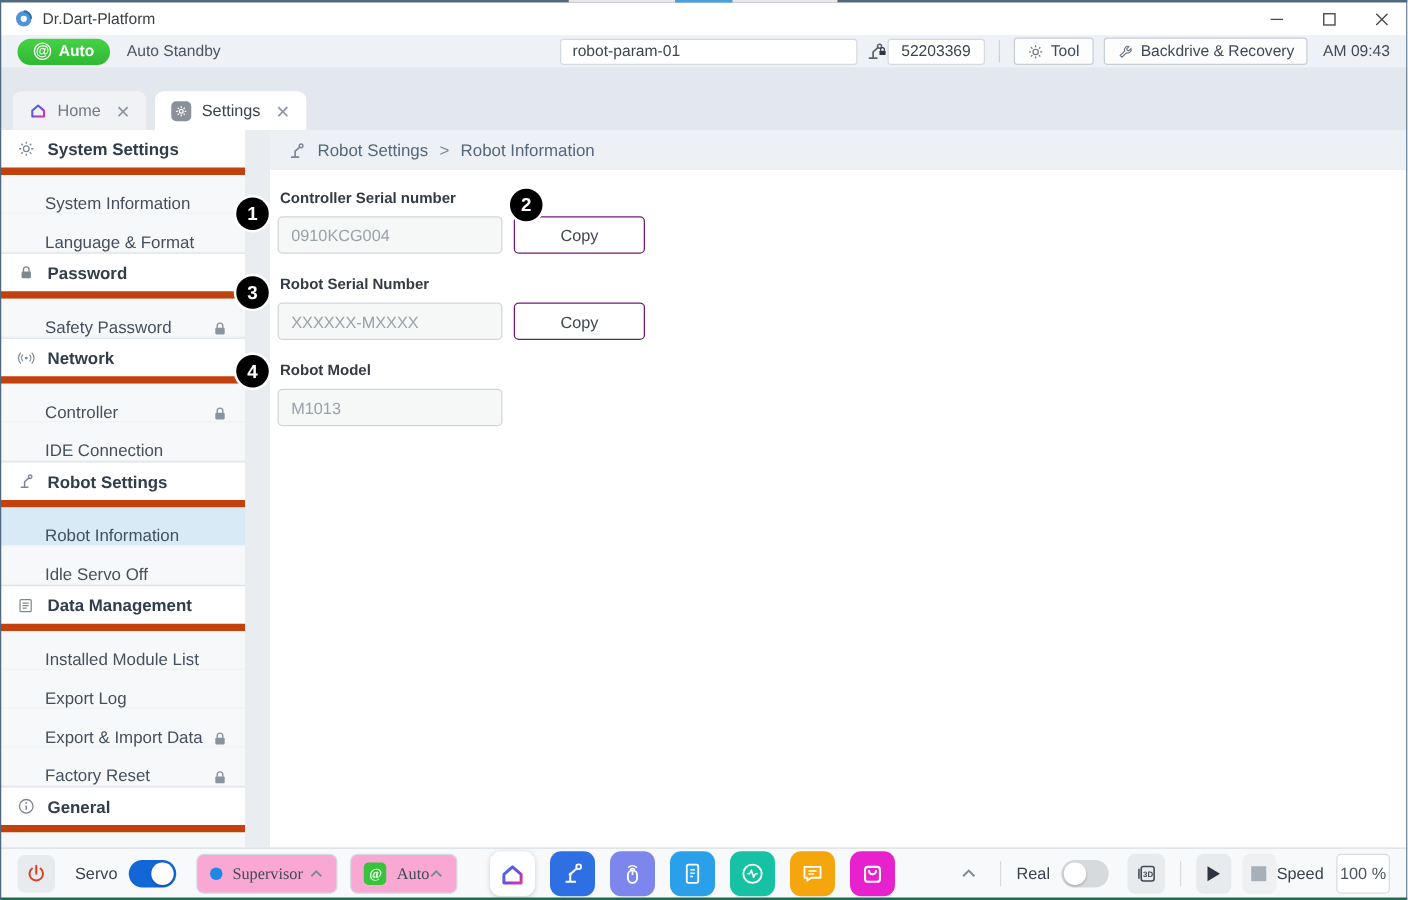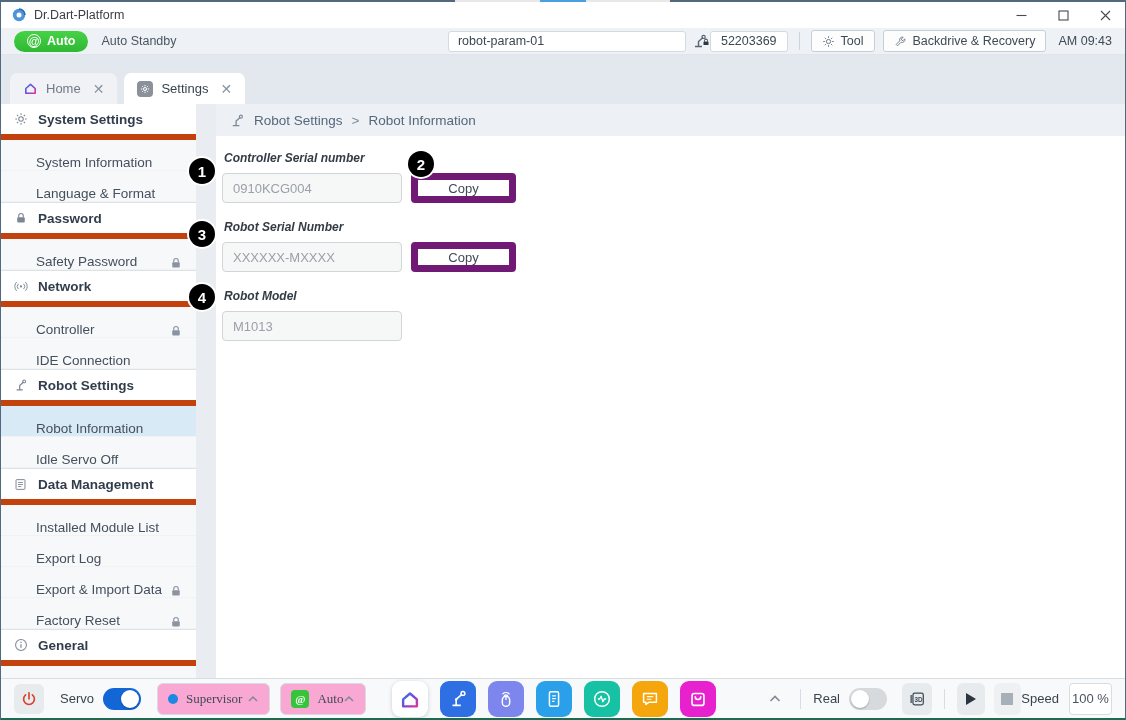--- a/index.html
+++ b/index.html
@@ -61,25 +61,25 @@
   .sb-item.sel{background:#d8eaf6;}
   .sb-lock{margin-left:auto;color:#8a93a0;display:flex;}
   .gutter{width:20px;background:#e9edf1;}
   .main-content{flex:1;background:#fff;position:relative;}
   .breadcrumb{height:32px;background:#edf1f5;display:flex;align-items:center;gap:9px;padding:0 14px;
     font-size:13.5px;color:#55677a;}
   .breadcrumb .bc-ic{color:#7d8794;display:flex;}
   .bc-sep{color:#7b8a9a;}
 
   .form{padding:15px 0 0 6px;position:relative;}
-  .f-label{font-size:12px;font-weight:bold;color:#333b44;margin:0 0 8px 2px;font-style:italic;}
+  .f-label{font-size:12px;font-weight:bold;color:#333b44;margin:0 0 8px 2px;}
   .f-row{display:flex;gap:9px;margin-bottom:17px;align-items:center;}
   .f-input{width:180px;height:30px;box-sizing:border-box;background:#f6f7f7;border:1px solid #d2d5d8;border-radius:4px;
     padding:0 10px;color:#9aa1a9;font-size:13px;font-family:inherit;}
-  .copy-btn{width:105px;height:30px;background:#fff;border:7px solid #701a75;border-radius:4px;
+  .copy-btn{width:105px;height:30px;background:#fff;border:1px solid #701a75;border-radius:4px;
     font-size:13px;color:#3f4a55;cursor:pointer;font-family:inherit;}
   .callout{position:absolute;width:26px;height:26px;border-radius:50%;background:#000;color:#fff;
     font-weight:bold;font-size:15px;display:flex;align-items:center;justify-content:center;
     box-shadow:0 0 0 2px #fff;z-index:6;}
 
   
   .bottombar{position:absolute;left:0;right:0;bottom:2px;height:40px;background:#f7f9fb;border-top:1px solid #d9dee3;
     display:flex;align-items:center;padding:0 14px;box-sizing:border-box;}
   .sq-btn{border:0;border-radius:6px;background:#e8ebee;display:flex;align-items:center;justify-content:center;cursor:pointer;}
   .power-btn{width:30px;height:30px;}

